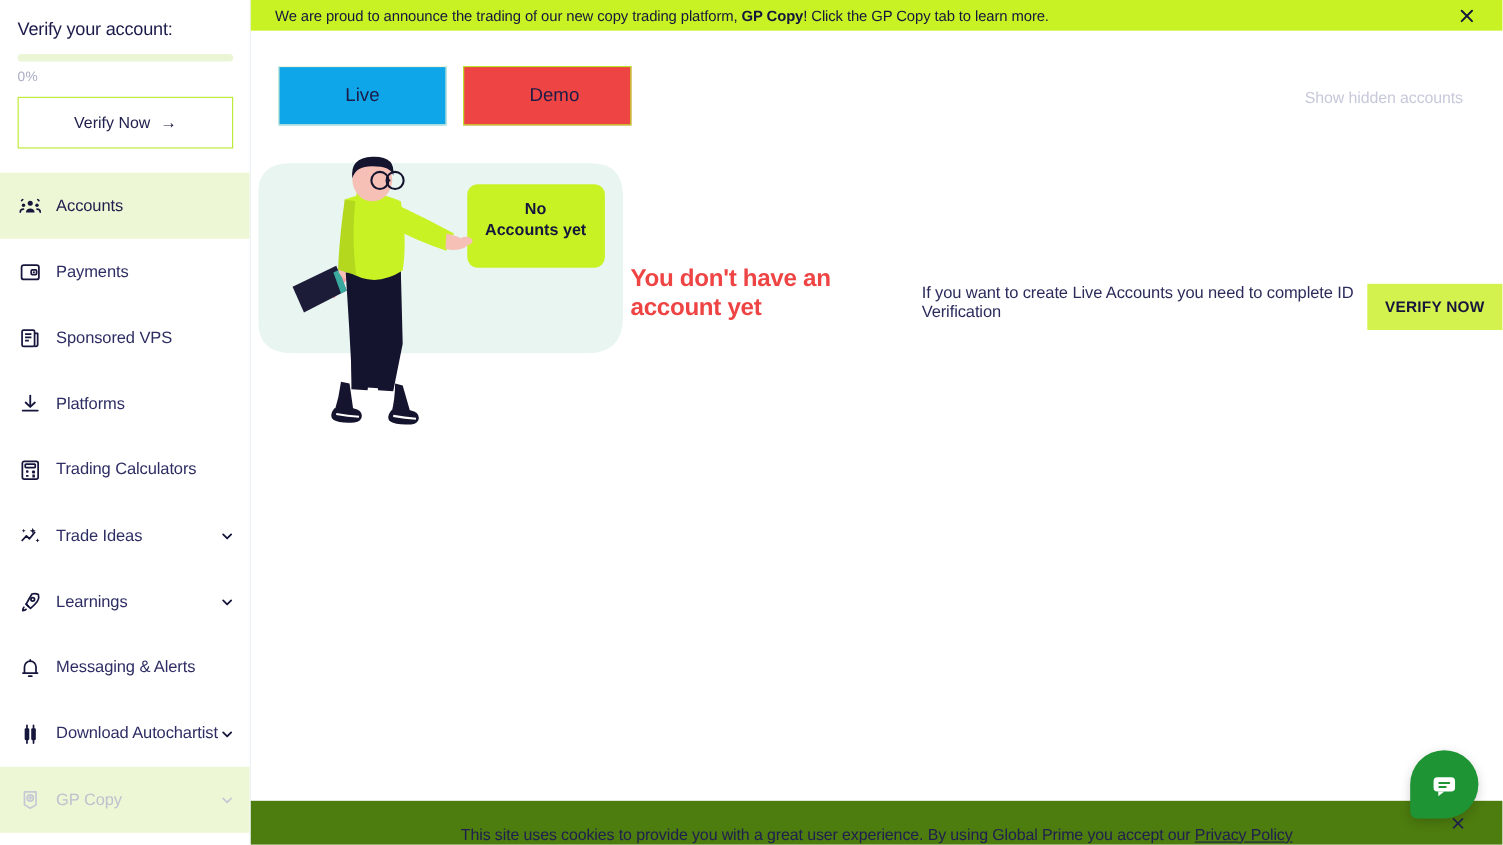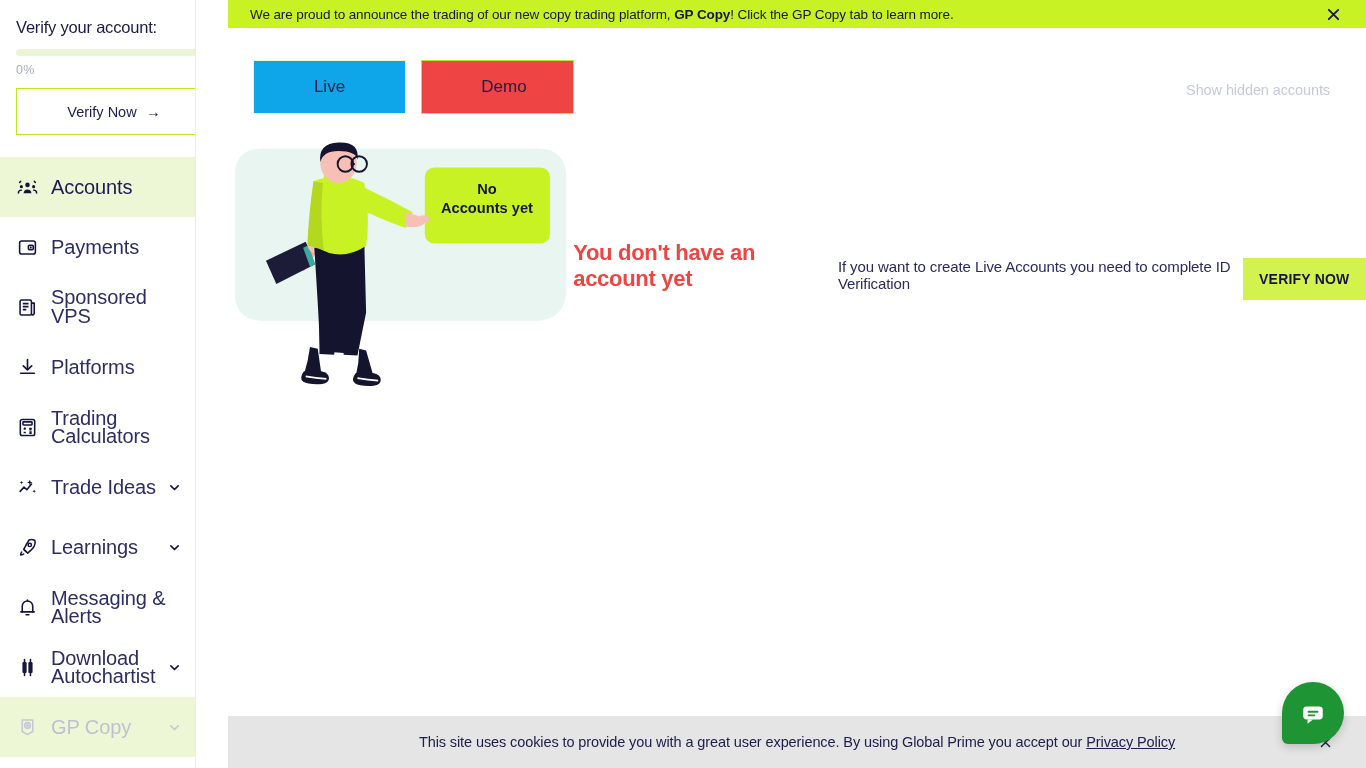--- a/index.html
+++ b/index.html
@@ -8,21 +8,21 @@
     height: 768px;
     overflow: hidden;
     font-family: "Liberation Sans", sans-serif;
     background: #ffffff;
   }
   .app { position: relative; width: 1366px; height: 768px; }
 
   
   .sidebar {
     position: absolute; left: 0; top: 0;
-    width: 196px; height: 768px;
+    width: 228px; height: 768px;
     background: #ffffff;
     border-right: 1px solid #e8eef0;
     overflow: hidden;
   }
   .verify-block { padding: 16px 16px 0 16px; }
   .verify-title {
     font-size: 16.5px; color: #1b1b4b; font-weight: 400;
     letter-spacing: -0.2px; line-height: 22px;
   }
   .progress-track {
@@ -49,21 +49,21 @@
     height: 60px; padding-left: 16px; padding-right: 14px;
     cursor: pointer; color: #2a2a63;
   }
   .nav-item .ico {
     width: 22px; height: 22px; flex: 0 0 22px;
     display: flex; align-items: center; justify-content: center;
     margin-right: 13px; color: #16163c;
   }
   .nav-item .ico svg { display: block; }
   .nav-label {
-    font-size: 20px; color: #2d2d64; letter-spacing: -0.1px; line-height: 19px;
+    font-size: 15px; color: #2d2d64; letter-spacing: -0.1px; line-height: 19px; text-align: right;
   }
   .nav-item.active { background: #eef7d5; }
   .nav-item.active .nav-label { color: #20204e; }
   .nav-item.dim { background: #eef7d5; }
   .nav-item.dim .nav-label { color: #bfc2ce; }
   .nav-item.dim .ico { color: #c6c9d4; }
   .nav-item.two-line .nav-label { line-height: 18px; }
   .chev {
     margin-left: auto; width: 14px; height: 14px;
     display: flex; align-items: center; justify-content: center;
@@ -132,23 +132,23 @@
     width: 143px; height: 42px;
     background: #d3f24d; border: none; cursor: pointer;
     display: flex; align-items: center; justify-content: center;
     font-size: 14px; font-weight: 700; color: #16163c; letter-spacing: .2px;
     font-family: "Liberation Sans", sans-serif;
   }
 
   
   .cookie-bar {
     position: absolute; left: 228px; bottom: 0;
-    width: 1138px; height: 52px;
-    background: #e5e5e5;
-    display: flex; align-items: center; justify-content: center;
+    width: 1138px; height: 40px;
+    background: #4d7c0f;
+    display: flex; align-items: flex-end; justify-content: center;
   }
   .cookie-text { font-size: 14.5px; color: #20204e; letter-spacing: -0.1px; }
   .cookie-link { color: #20204e; text-decoration: underline; cursor: pointer; }
   .cookie-close {
     position: absolute; right: 32px; top: 50%; transform: translateY(-50%);
     width: 18px; height: 18px; cursor: pointer; color: #20204e;
     display: flex; align-items: center; justify-content: center;
   }
 
   

